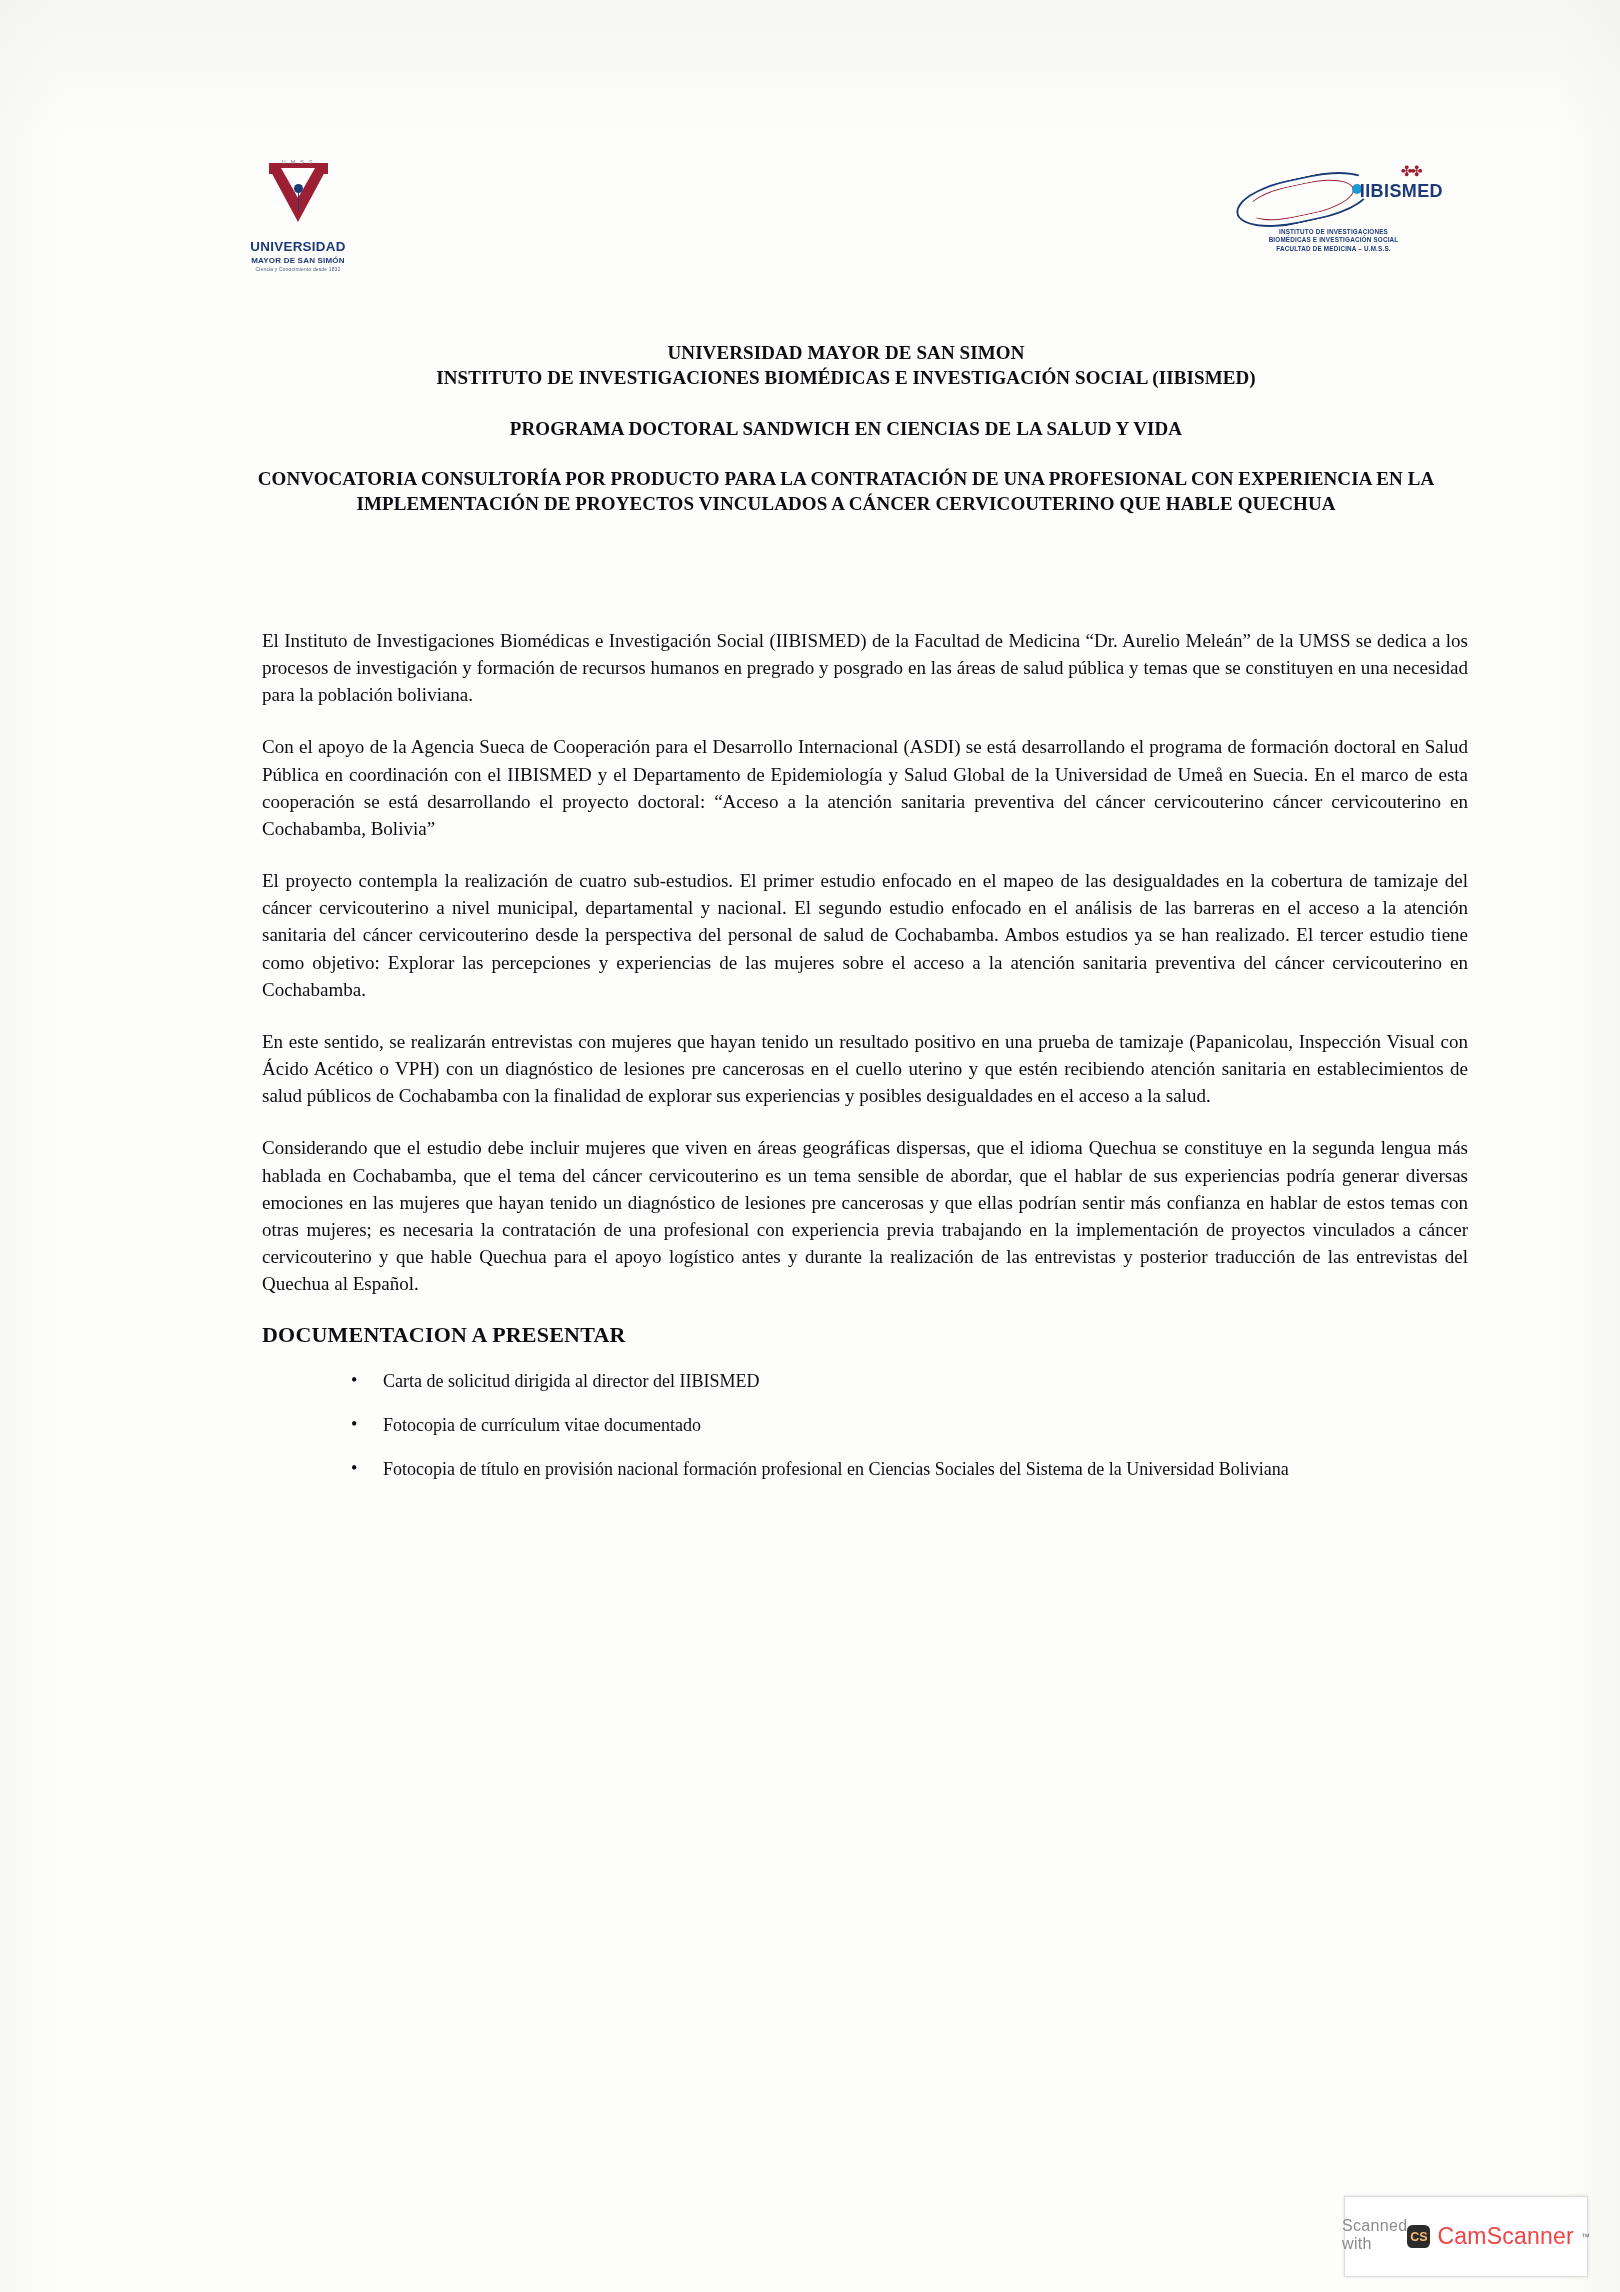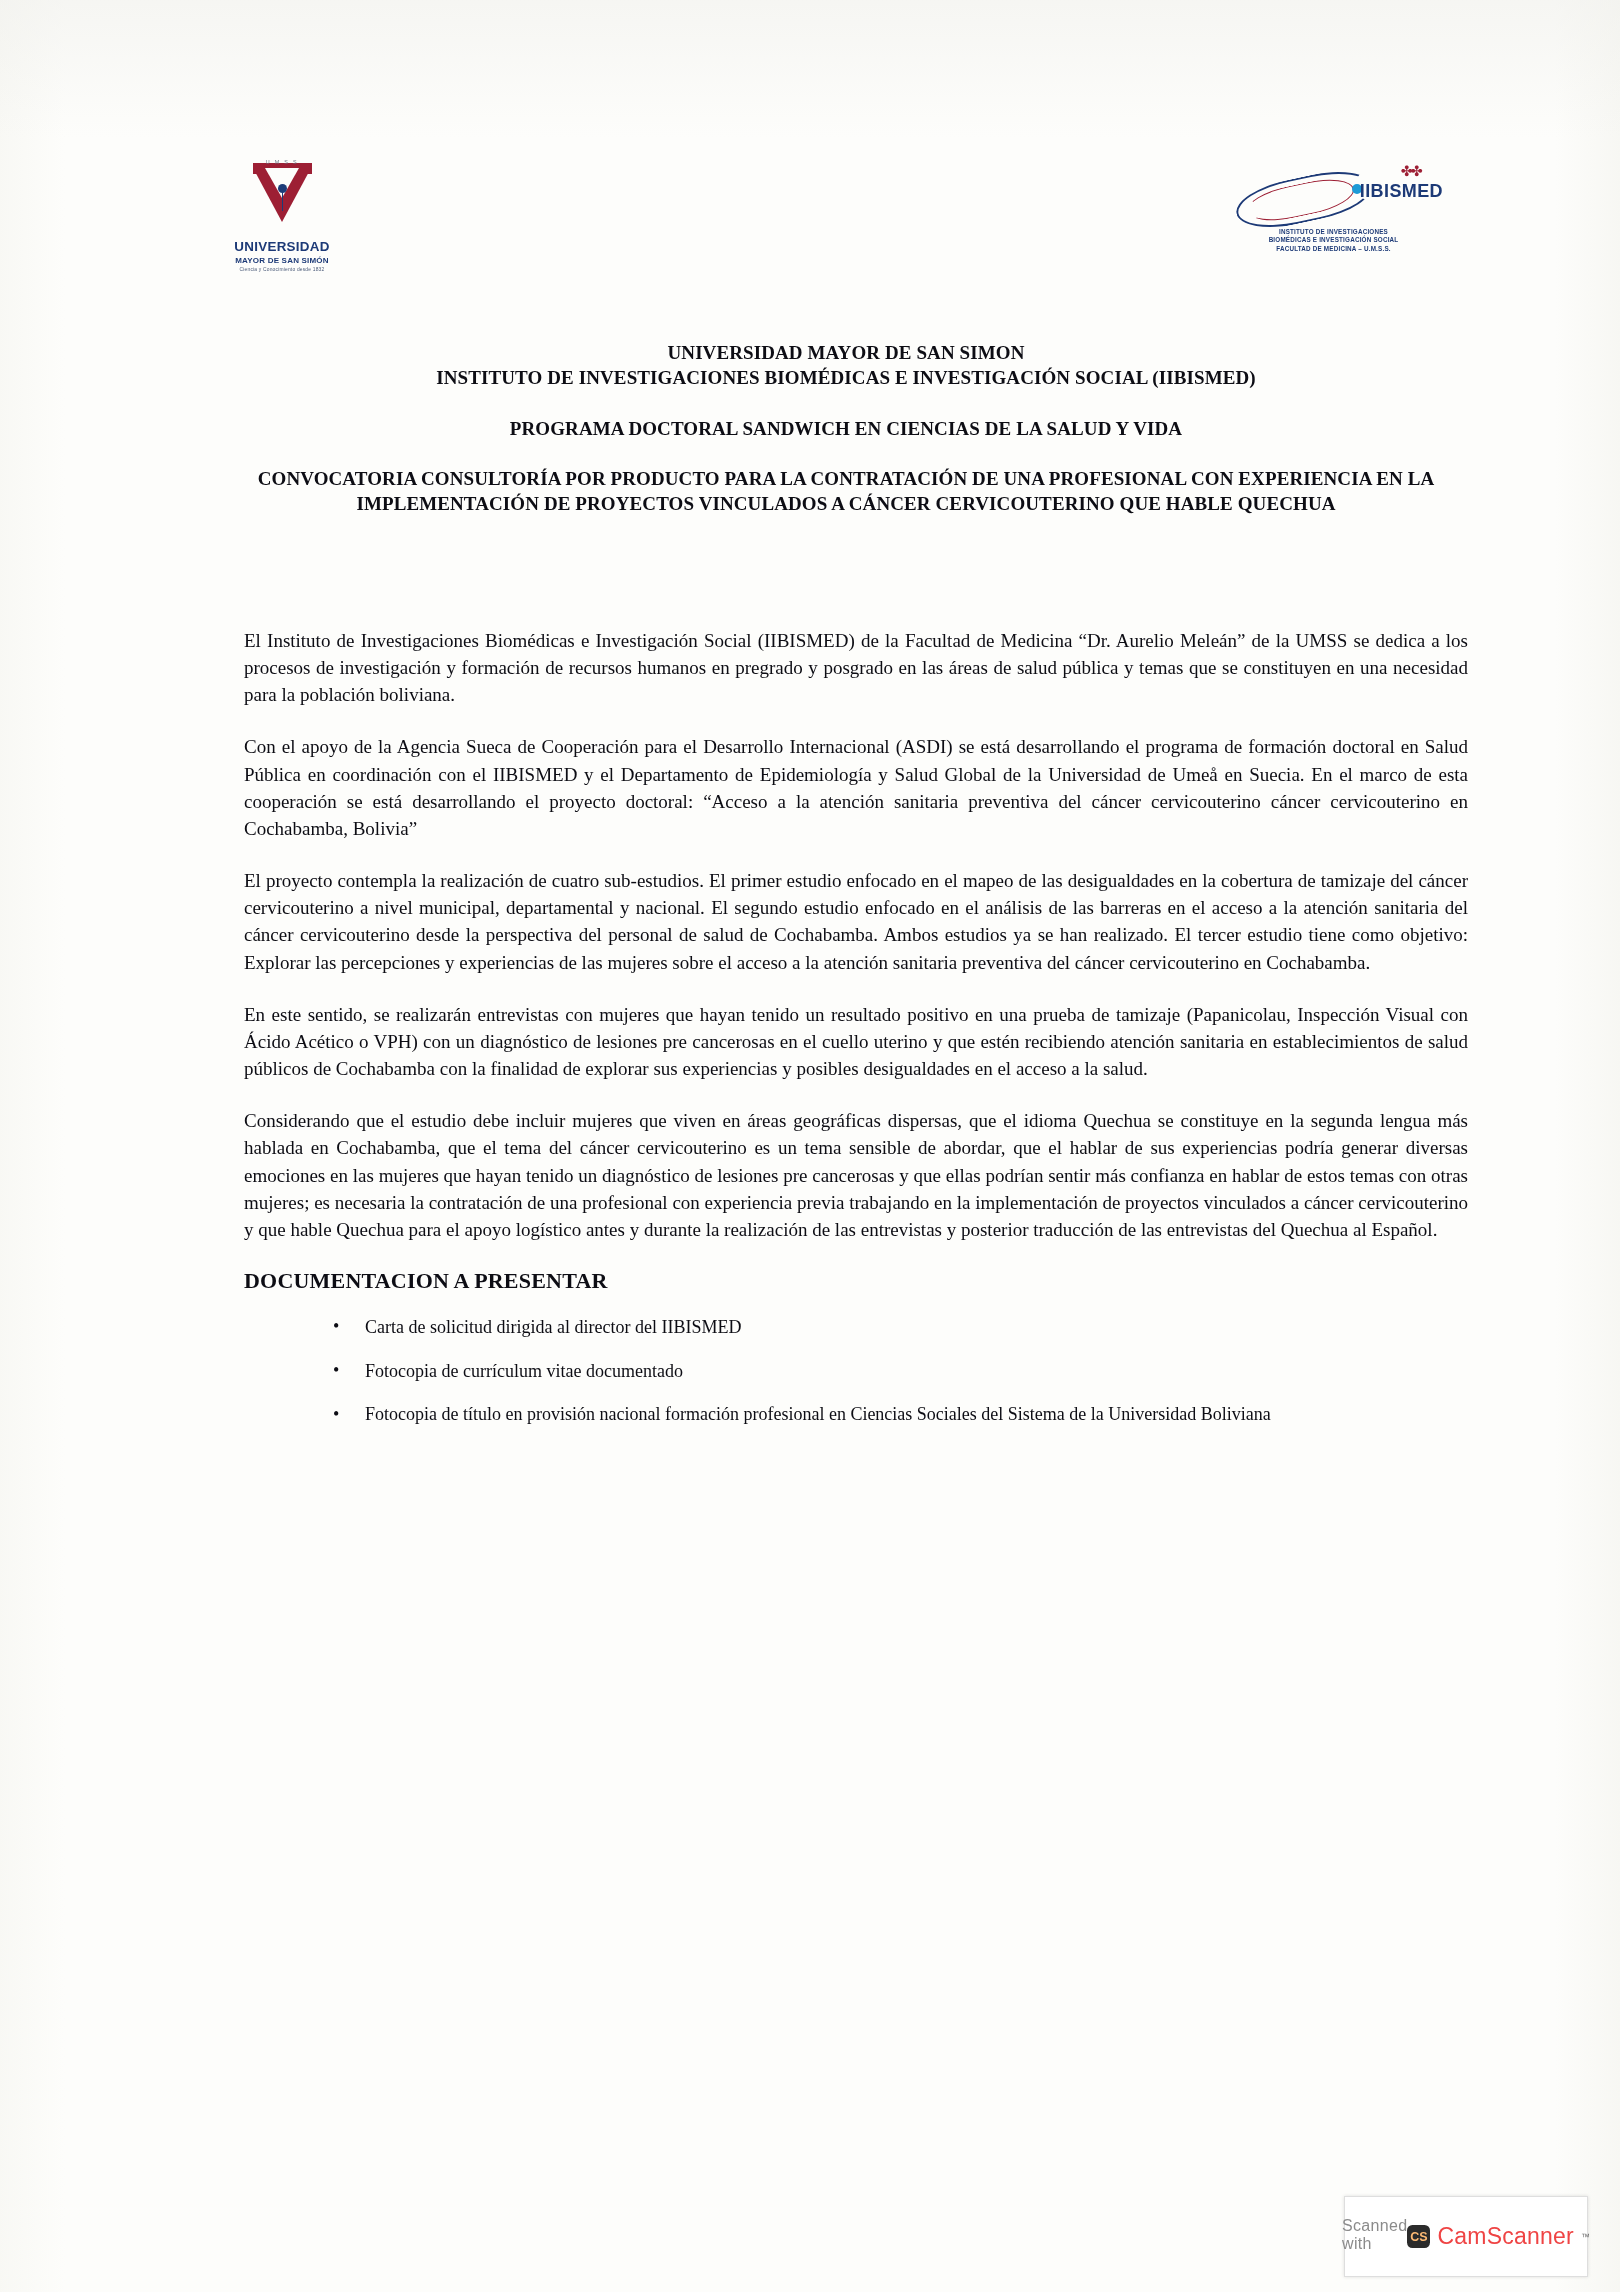--- a/index.html
+++ b/index.html
@@ -21,21 +21,21 @@
     position: absolute;
     inset: 0;
     background:
       linear-gradient(180deg, rgba(240,240,236,0.55) 0%, rgba(255,255,255,0) 6%),
       linear-gradient(90deg, rgba(245,245,240,0.6) 0%, rgba(255,255,255,0) 4%, rgba(255,255,255,0) 96%, rgba(243,243,238,0.6) 100%);
     pointer-events: none;
   }
   
   .logo-left {
     position: absolute;
-    left: 206px;
+    left: 222px;
     top: 159px;
     width: 152px;
     text-align: center;
   }
   .shield {
     position: relative;
     width: 59px;
     height: 75px;
     margin: 0 auto 5.4px auto;
   }
@@ -177,21 +177,21 @@
     font-weight: bold;
     font-size: 19px;
     line-height: 1.33;
     letter-spacing: 0.1px;
   }
   .titles .block { margin-bottom: 25px; }
   .titles .block:last-child { margin-bottom: 0; margin-top: 8px; }
   
   .body-wrap {
     position: absolute;
-    left: 244px;
+    left: 262px;
     right: 152px;
     top: 627px;
   }
   p.para {
     margin: 0 0 25px 0;
     font-size: 19px;
     line-height: 1.43;
     text-align: justify;
     text-justify: inter-word;
   }

